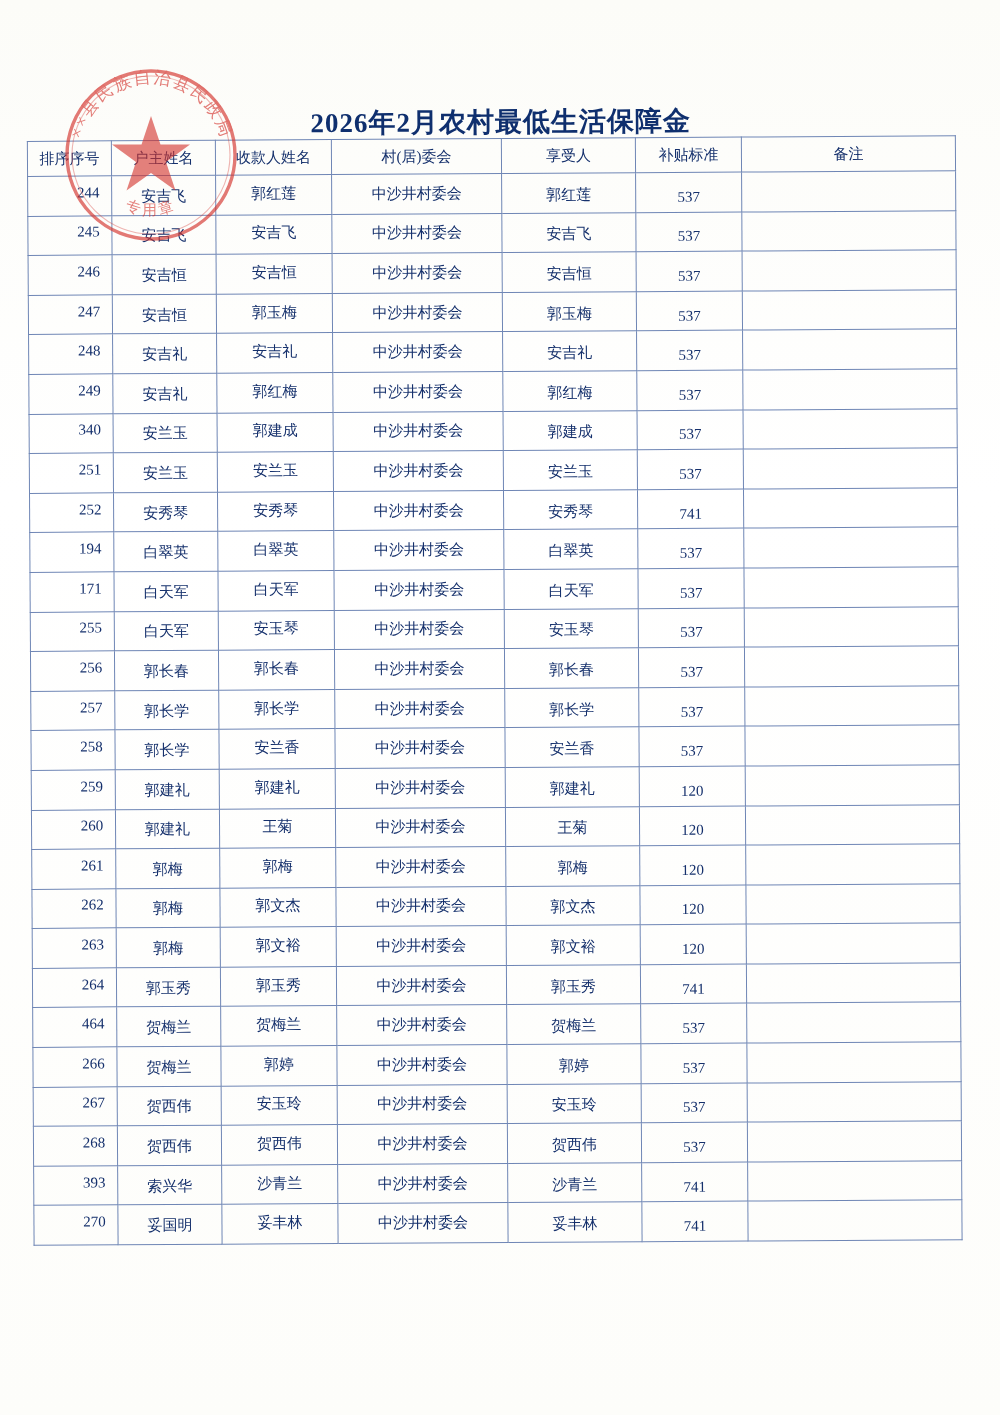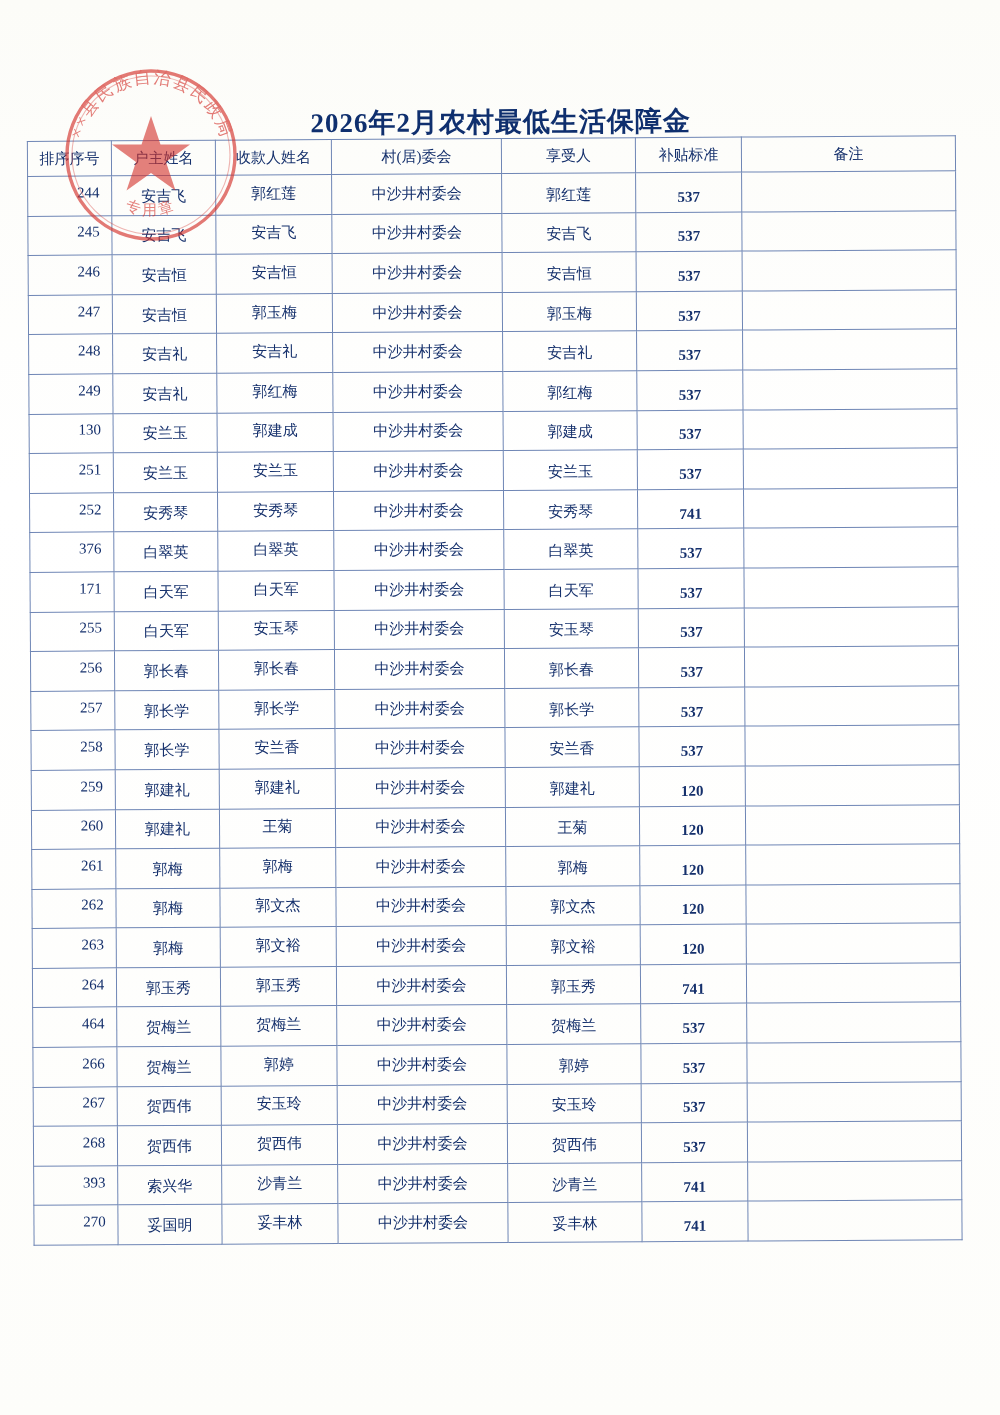--- a/index.html
+++ b/index.html
@@ -84,21 +84,21 @@
   col.c-std   { width: 106px; }
   col.c-note  { width: 214px; }
 
   
   .cell-seq { font-size: 15px; }
   .cell-name { font-size: 16px; }
   .cell-vc { font-size: 16px; margin-left: 48px; }
   .cell-std { font-size: 15px; }
 
   
-  .cell-std span { display: inline-block; transform: translateY(5px); font-weight: bold; }
+  .cell-std span { display: inline-block; transform: translateY(5px); }
   .cell-benef span { display: inline-block; transform: translateY(2px); }
   .cell-seq span { display: inline-block; transform: translateY(-3px); margin-left: 37px; }
   .cell-payee span { display: inline-block; transform: translateY(-1px); }
   .cell-house span { display: inline-block; transform: translateY(1px); }
 
   
   .seal {
     position: absolute;
     left: 58px;
     top: 62px;
@@ -194,21 +194,21 @@
             <tr>
               <td class="cell-seq"><span>249</span></td>
               <td class="cell-house cell-name"><span>安吉礼</span></td>
               <td class="cell-payee cell-name"><span>郭红梅</span></td>
               <td class="cell-vc"><span>中沙井村委会</span></td>
               <td class="cell-benef cell-name"><span>郭红梅</span></td>
               <td class="cell-std"><span>537</span></td>
               <td class="cell-note"><span></span></td>
             </tr>
             <tr>
-              <td class="cell-seq"><span>130</span></td>
+              <td class="cell-seq"><span>340</span></td>
               <td class="cell-house cell-name"><span>安兰玉</span></td>
               <td class="cell-payee cell-name"><span>郭建成</span></td>
               <td class="cell-vc"><span>中沙井村委会</span></td>
               <td class="cell-benef cell-name"><span>郭建成</span></td>
               <td class="cell-std"><span>537</span></td>
               <td class="cell-note"><span></span></td>
             </tr>
             <tr>
               <td class="cell-seq"><span>251</span></td>
               <td class="cell-house cell-name"><span>安兰玉</span></td>
@@ -221,21 +221,21 @@
             <tr>
               <td class="cell-seq"><span>252</span></td>
               <td class="cell-house cell-name"><span>安秀琴</span></td>
               <td class="cell-payee cell-name"><span>安秀琴</span></td>
               <td class="cell-vc"><span>中沙井村委会</span></td>
               <td class="cell-benef cell-name"><span>安秀琴</span></td>
               <td class="cell-std"><span>741</span></td>
               <td class="cell-note"><span></span></td>
             </tr>
             <tr>
-              <td class="cell-seq"><span>376</span></td>
+              <td class="cell-seq"><span>194</span></td>
               <td class="cell-house cell-name"><span>白翠英</span></td>
               <td class="cell-payee cell-name"><span>白翠英</span></td>
               <td class="cell-vc"><span>中沙井村委会</span></td>
               <td class="cell-benef cell-name"><span>白翠英</span></td>
               <td class="cell-std"><span>537</span></td>
               <td class="cell-note"><span></span></td>
             </tr>
             <tr>
               <td class="cell-seq"><span>171</span></td>
               <td class="cell-house cell-name"><span>白天军</span></td>

